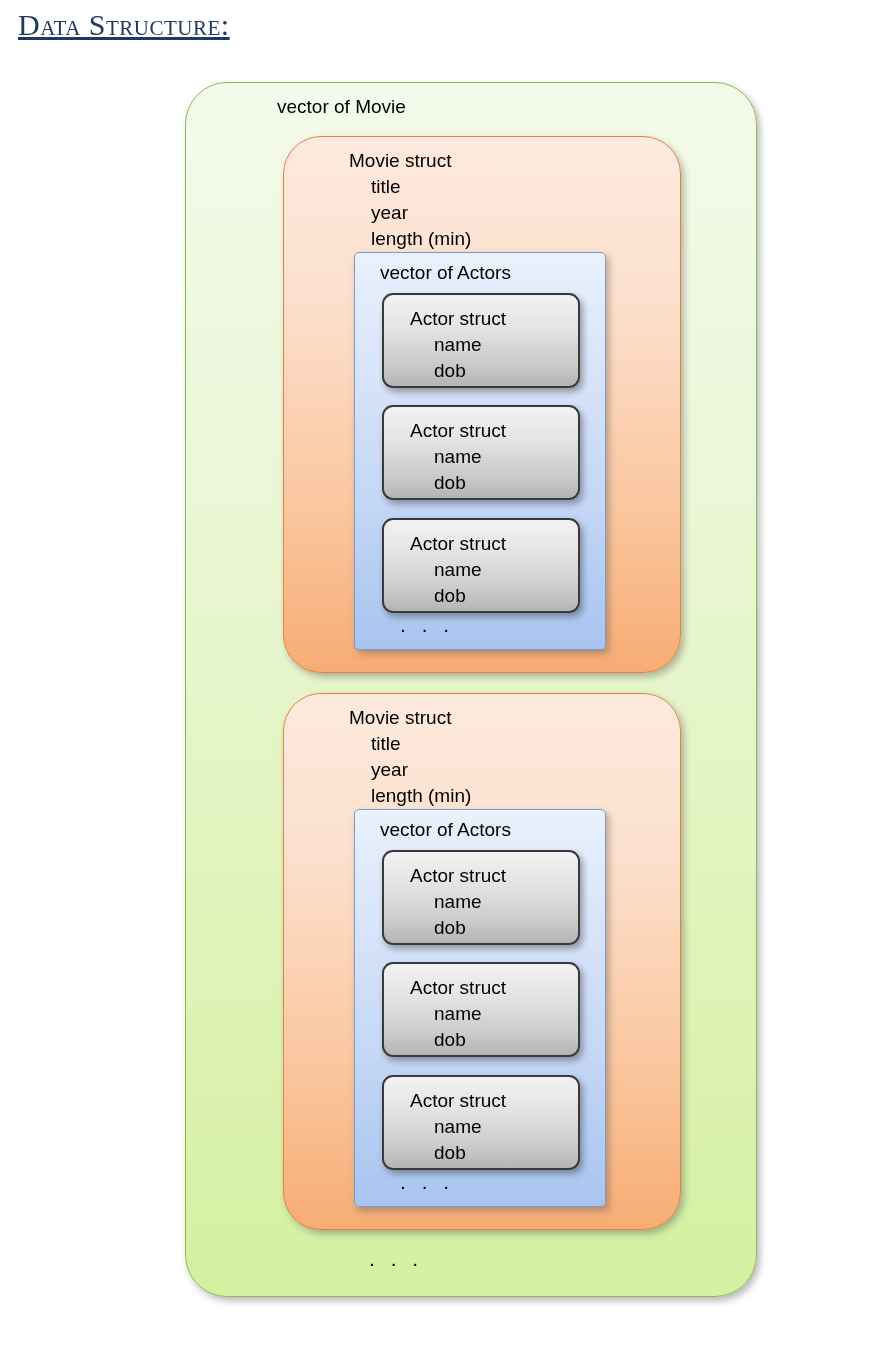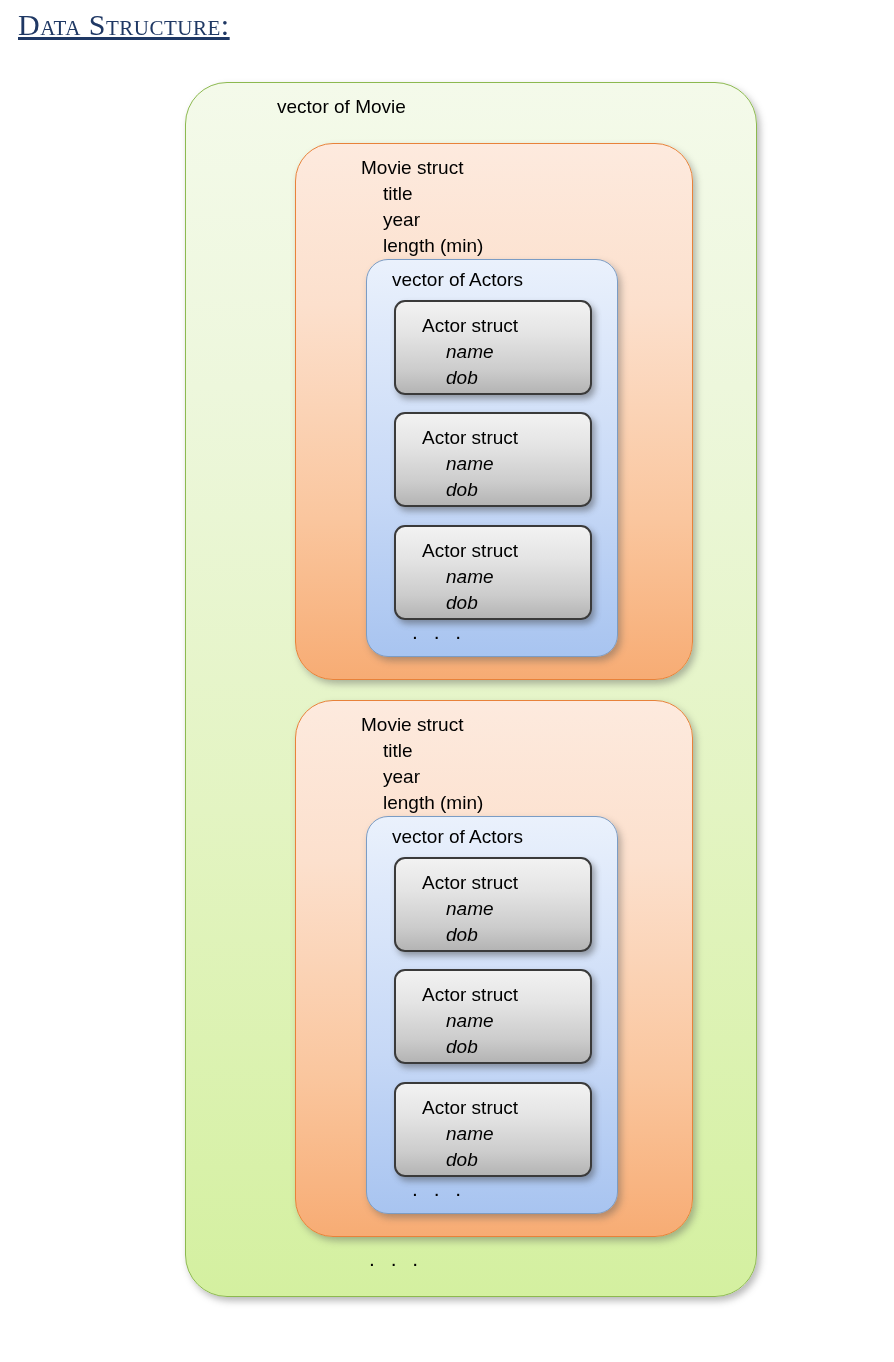--- a/index.html
+++ b/index.html
@@ -42,39 +42,38 @@
     width: 572px;
     height: 1215px;
     border: 1px solid #8cb94f;
     border-radius: 42px;
     background: linear-gradient(to bottom, #f4faea 0%, #edf7dc 25%, #e3f4c2 60%, #d4f0a0 100%);
     box-shadow: 3px 4px 7px rgba(80, 80, 80, 0.40);
   }
 
   
   .movie-struct {
-    left: 109px;
+    left: 97px;
     width: 398px;
     border: 1px solid #e8823a;
     border-radius: 38px;
     background: linear-gradient(to bottom, #fdeade 0%, #fce0cd 30%, #fac69e 70%, #f7ac74 100%);
     box-shadow: 3px 4px 7px rgba(80, 80, 80, 0.40);
-    margin-top: 7px;
   }
   .movie-struct.first { top: 53px;  height: 537px; }
   .movie-struct.second { top: 610px; height: 537px; }
 
   
   .vector-actors {
     left: 70px;
     top: 115px;
     width: 252px;
     height: 398px;
     border: 1px solid #7b9cc4;
-    border-radius: 22px;
+    border-radius: 5px;
     background: linear-gradient(to bottom, #eaf1fc 0%, #dde8fa 20%, #c6d8f6 60%, #a8c4f0 100%);
     box-shadow: 3px 4px 7px rgba(80, 80, 80, 0.40);
   }
 
   
   .actor-struct {
     position: absolute;
     left: 27px;
     width: 198px;
     height: 95px;
@@ -114,21 +113,21 @@
 
   .actor-text {
     position: absolute;
     left: 26px;
     top: 11px;
     color: #000000;
     font-size: 19px;
     line-height: 26px;
     white-space: nowrap;
   }
-  .actor-text .indent { display: block; padding-left: 24px; font-style: italic; }
+  .actor-text .indent { display: block; padding-left: 24px; }
   .actor-text .head   { display: block; }
 
   .ellipsis {
     position: absolute;
     color: #000000;
     font-size: 21px;
     letter-spacing: 5px;
     line-height: 20px;
     white-space: nowrap;
   }

